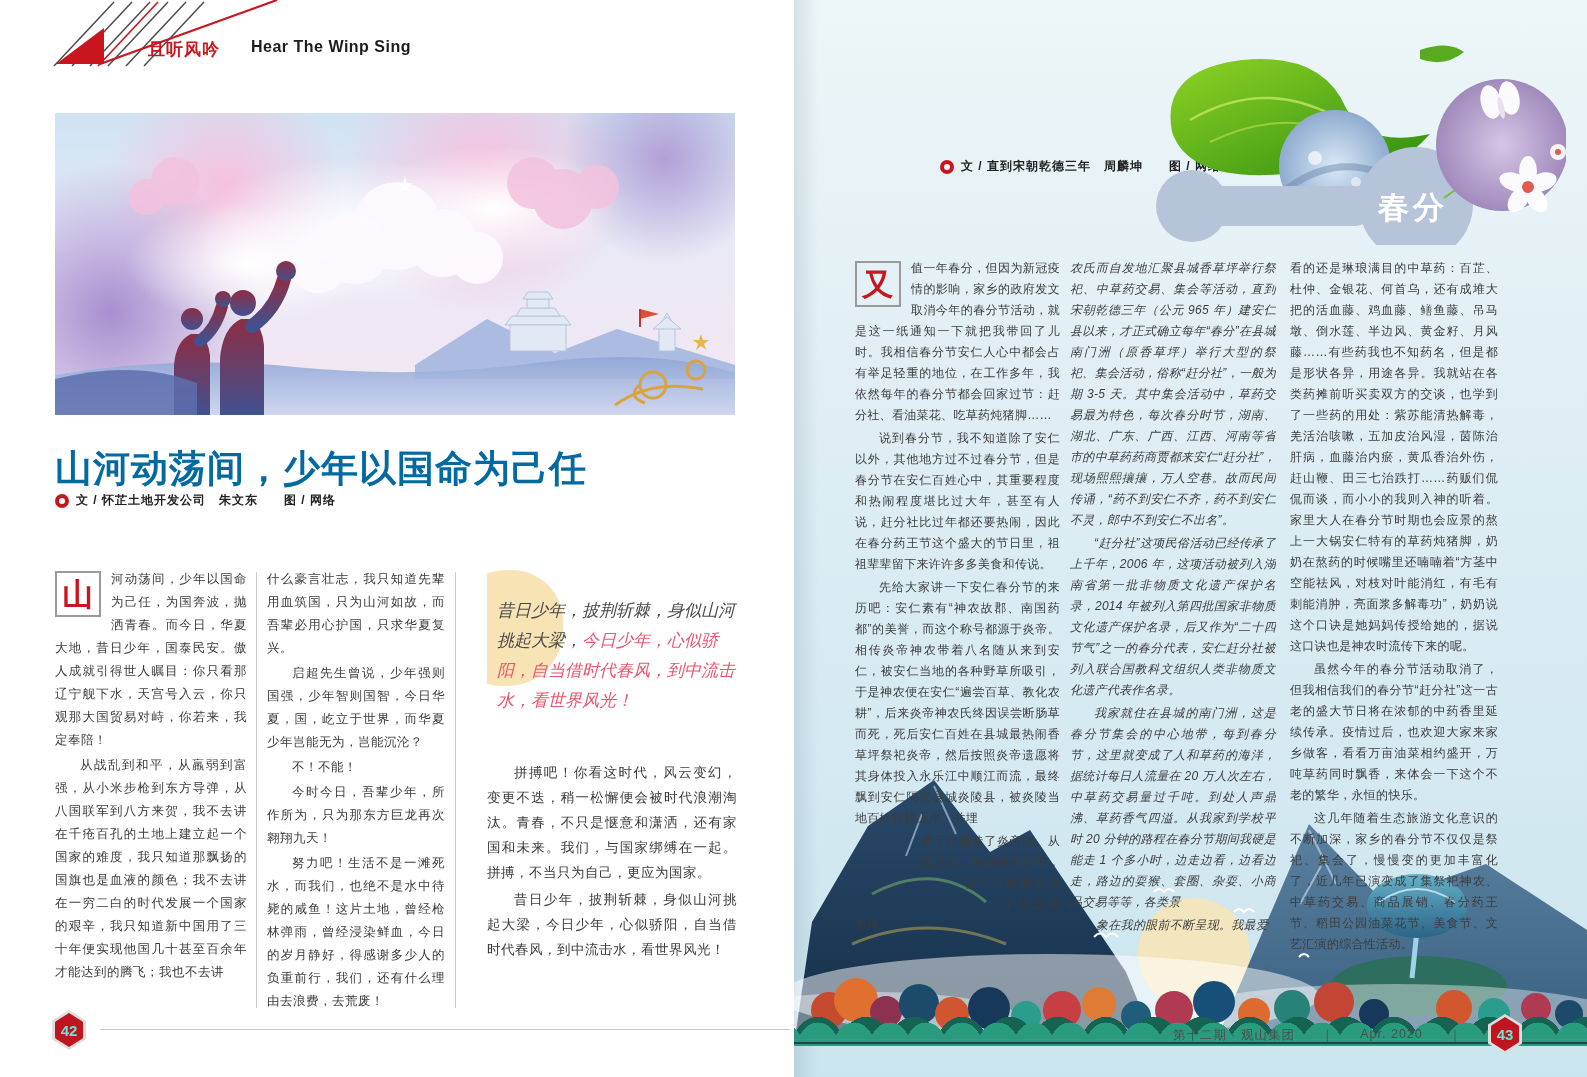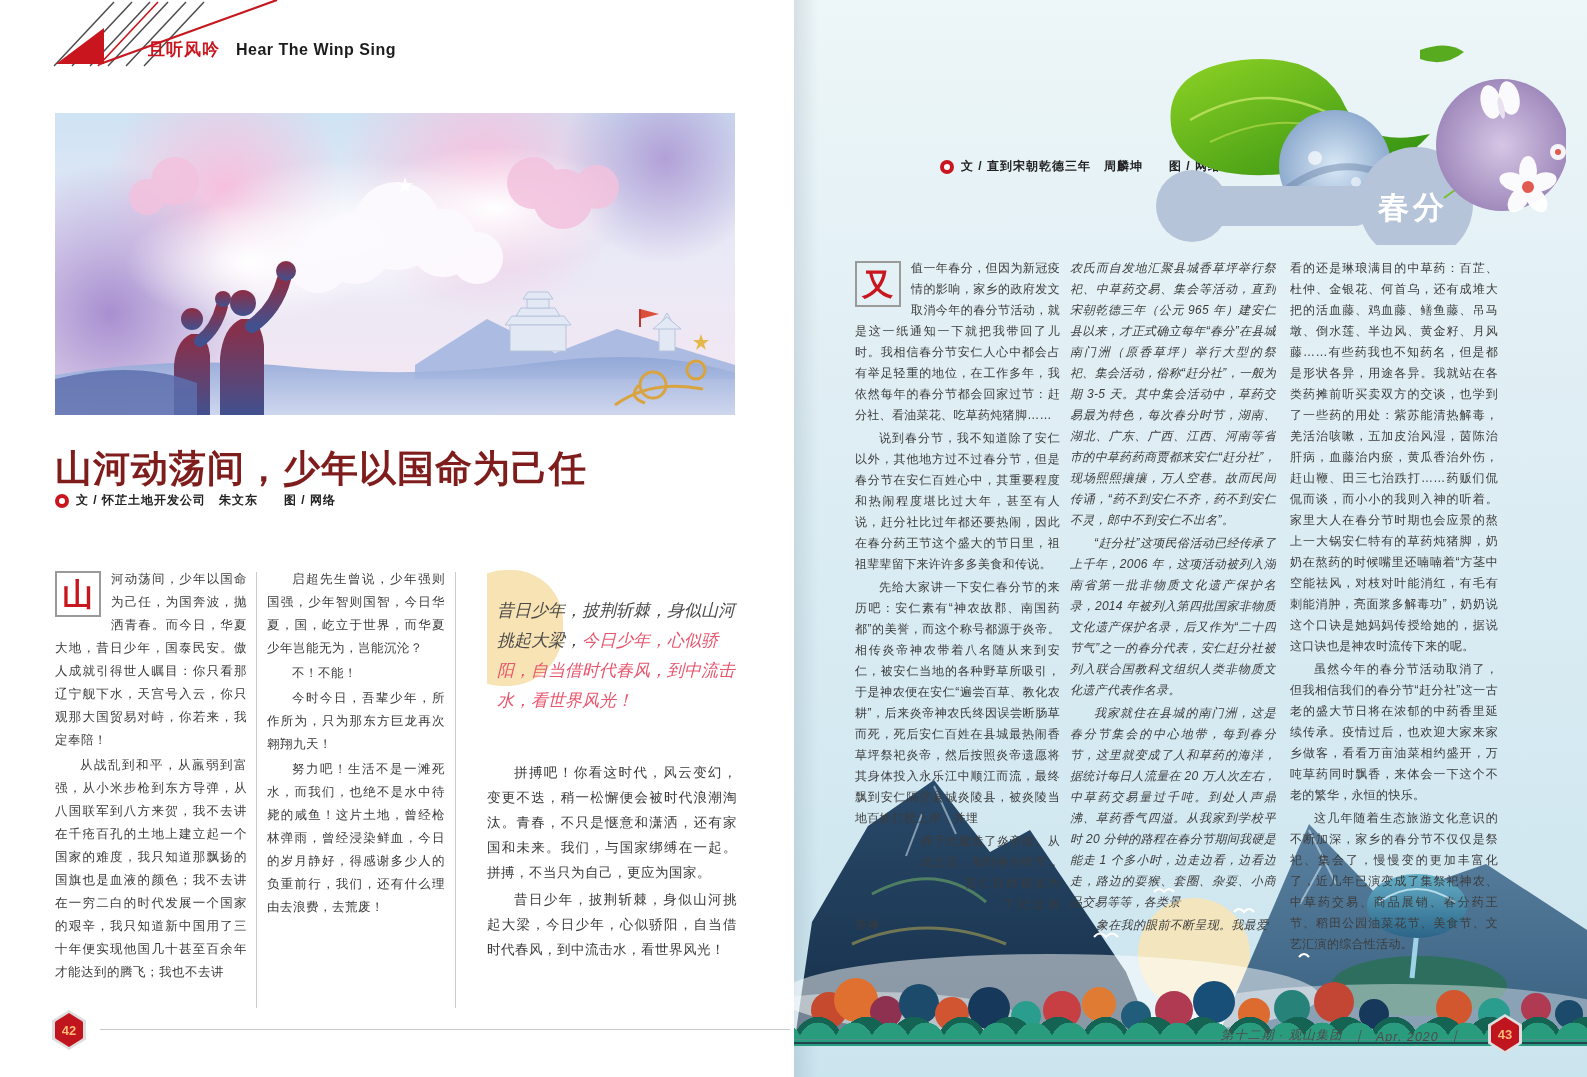--- a/index.html
+++ b/index.html
@@ -8,27 +8,27 @@
   .spread { position:relative; width:1587px; height:1077px; overflow:hidden; background:#fff; }
   .page { position:absolute; top:0; height:1077px; overflow:hidden; }
   .page-left { left:0; width:794px; background:#ffffff; }
   .page-right { left:794px; width:793px;
     background:linear-gradient(180deg,#edf6f8 0%,#dfeef4 38%,#cbe5ef 100%); }
   .spine { position:absolute; left:0; top:0; width:24px; height:100%;
     background:linear-gradient(90deg, rgba(70,95,115,.14), rgba(70,95,115,0)); pointer-events:none; }
 
   
   .stripes { position:absolute; left:52px; top:0; }
-  .sec-header { position:absolute; left:148px; top:38px; display:flex; align-items:center; gap:16px; }
+  .sec-header { position:absolute; left:148px; top:38px; display:flex; align-items:flex-start; gap:31px; }
   .sec-cn { color:#c8151e; font-size:17px; font-weight:bold; letter-spacing:1px; }
   .sec-en { color:#1c1c1c; font-size:16px; font-weight:bold; letter-spacing:.5px; }
 
   .hero { position:absolute; left:55px; top:113px; width:680px; height:302px; overflow:hidden; }
 
-  .article-title { position:absolute; left:55px; top:444px; color:#7f1d1d; font-size:37px;
+  .article-title { position:absolute; left:55px; top:444px; color:#0369a1; font-size:37px;
     font-weight:800; letter-spacing:1px; white-space:nowrap; }
   .byline { position:absolute; display:flex; align-items:center; gap:7px;
     font-size:12px; font-weight:bold; color:#222; letter-spacing:1px; }
   .byline-l { left:55px; top:492px; }
   .byline-r { left:146px; top:158px; }
   .logo-dot { width:14px; height:14px; border-radius:50%; background:#c8151e; position:relative; flex:0 0 auto; }
   .logo-dot::after { content:""; position:absolute; left:4px; top:4px; width:6px; height:6px;
     border-radius:50%; background:#fff; }
 
   
@@ -81,25 +81,25 @@
     background-repeat:repeat-x; }
   .ground-line { position:absolute; left:0; top:1042px; width:793px; height:2px; background:#23424f; z-index:2; }
 
   
   .rule-left { position:absolute; left:100px; top:1029px; width:690px; height:1px; background:#c9c9c9; }
   .badge { position:absolute; width:34px; height:40px; background:#dedede;
     clip-path:polygon(50% 0,100% 26%,100% 74%,50% 100%,0 74%,0 26%);
     display:flex; align-items:center; justify-content:center; z-index:4; }
   .badge-inner { width:28px; height:34px; background:#c0151f;
     clip-path:polygon(50% 0,100% 26%,100% 74%,50% 100%,0 74%,0 26%);
-    color:#fdba74; font-size:13px; font-weight:bold; display:flex; align-items:center; justify-content:center;border-radius:10px; }
+    color:#5eead4; font-size:15px; font-weight:bold; display:flex; align-items:center; justify-content:center;border-radius:10px; }
   .badge-42 { left:52px; top:1010px; }
   .badge-43 { left:674px; top:1014px; z-index:4;margin-left:20px; }
-  .footer-right { position:absolute; right:125px; top:1027px; display:flex; align-items:flex-end; gap:10px;
-    font-size:12.5px; color:#4c4c4c; z-index:4; letter-spacing:1px;font-style:italic; }
+  .footer-right { position:absolute; right:125px; top:1027px; display:flex; align-items:flex-start; gap:26px;
+    font-size:12.5px; color:#4c4c4c; z-index:4; letter-spacing:1px; }
   .rule-right { position:absolute; left:0; top:1039px; width:793px; height:1px; background:#6d8894; opacity:.55; z-index:3; }
 </style>
 </head>
 <body>
 
 <div class="spread">
 
   <div class="page page-left">
 
     <svg class="stripes" width="240" height="68" viewBox="0 0 240 68">
@@ -217,20 +217,21 @@
         <p class="p nofirst">
           <span class="dropcap">
               <span class="dc-box">山</span>
               <span class="dc-arrow">↑</span>
             </span><span>河动荡间，少年以国命为己任，为国奔波，抛洒青春。而今日，华夏大地，昔日少年，国泰民安。傲人成就引得世人瞩目：你只看那辽宁舰下水，天宫号入云，你只观那大国贸易对峙，你若来，我定奉陪！</span>
         </p>
         <p class="p">从战乱到和平，从羸弱到富强，从小米步枪到东方导弹，从八国联军到八方来贺，我不去讲在千疮百孔的土地上建立起一个国家的难度，我只知道那飘扬的国旗也是血液的颜色；我不去讲在一穷二白的时代发展一个国家的艰辛，我只知道新中国用了三十年便实现他国几十甚至百余年才能达到的腾飞；我也不去讲</p>
       </div>
       <div class="vdiv vd1"></div>
       <div class="col cl2">
+        <p class="p nofirst">什么豪言壮志，我只知道先辈用血筑国，只为山河如故，而吾辈必用心护国，只求华夏复兴。</p>
         <p class="p">启超先生曾说，少年强则国强，少年智则国智，今日华夏，国，屹立于世界，而华夏少年岂能无为，岂能沉沦？</p>
         <p class="p">不！不能！</p>
         <p class="p">今时今日，吾辈少年，所作所为，只为那东方巨龙再次翱翔九天！</p>
         <p class="p">努力吧！生活不是一滩死水，而我们，也绝不是水中待毙的咸鱼！这片土地，曾经枪林弹雨，曾经浸染鲜血，今日的岁月静好，得感谢多少人的负重前行，我们，还有什么理由去浪费，去荒废！</p>
       </div>
       <div class="vdiv vd2"></div>
       <div class="col cl3">
         <div class="quote-block">
           <div class="quote-circle"></div>
           <p class="quote-text"><span class="q-dark">昔日少年，披荆斩棘，身似山河挑起大梁，</span><span class="q-red">今日少年，心似骄阳，自当借时代春风，到中流击水，看世界风光！</span></p>

